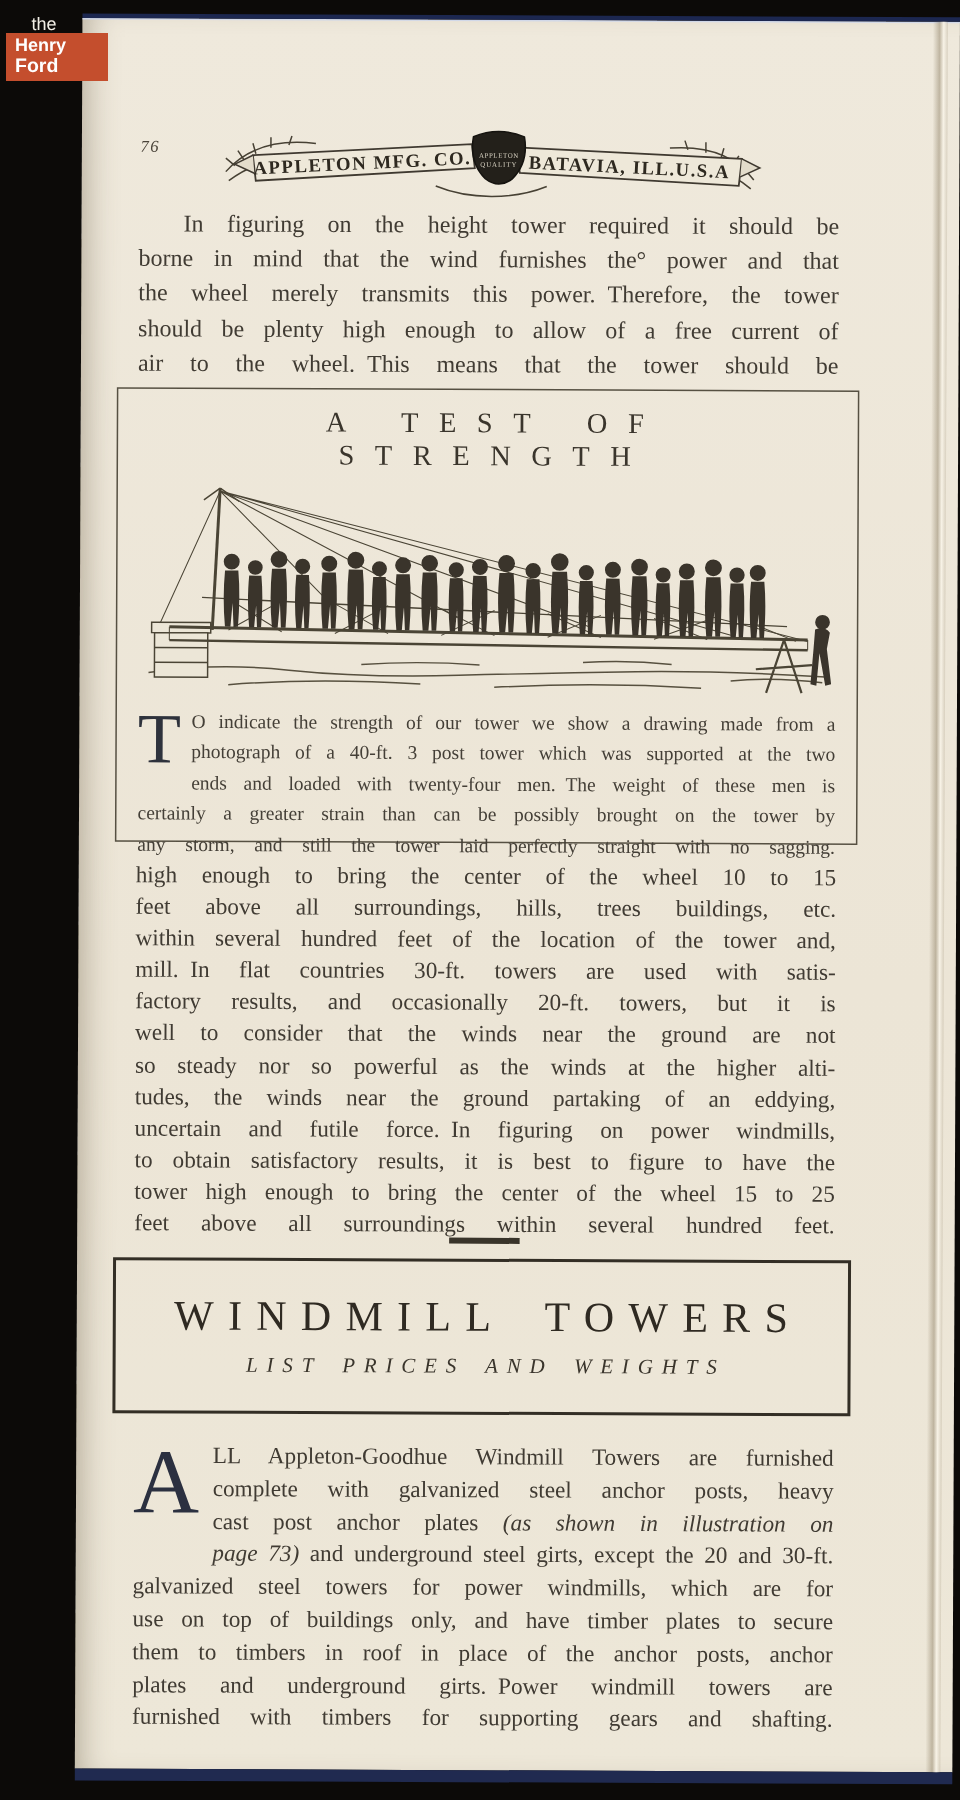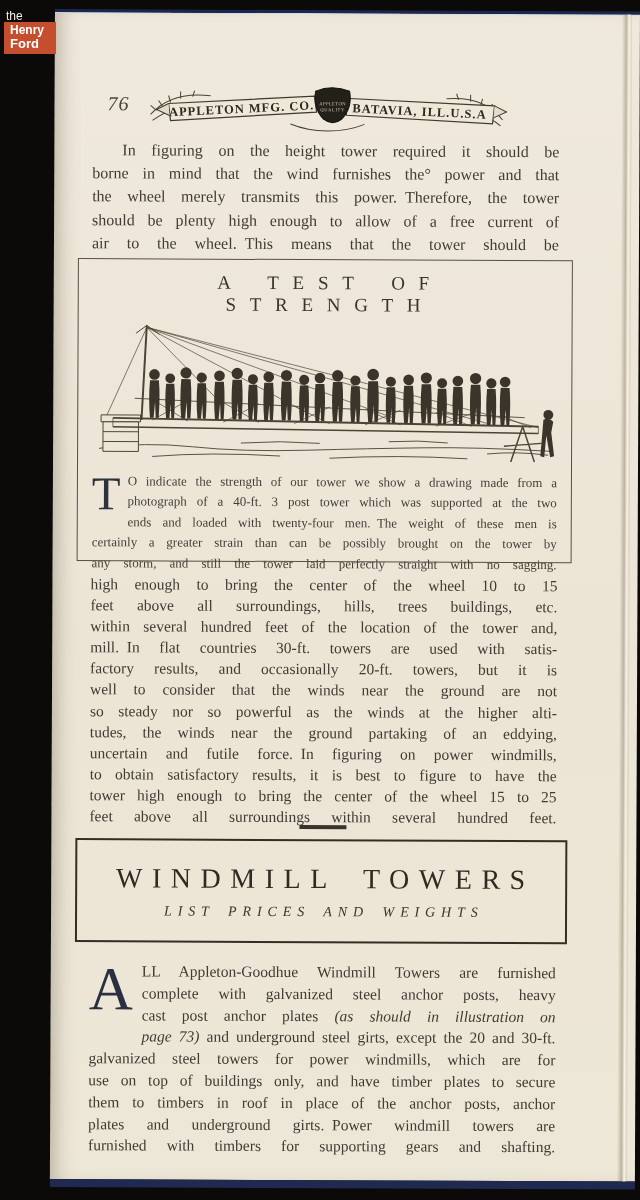--- a/index.html
+++ b/index.html
@@ -1,36 +1,36 @@
 <!DOCTYPE html>
 <html><head>
 <meta charset="utf-8">
 <style>
   html,body{margin:0;padding:0;background:#0c0a08;}
   .canvas{position:relative;width:640px;height:1200px;background:#0c0a08;overflow:hidden;
           font-family:"Liberation Serif",serif;}
 
   
   .hf-logo{position:absolute;left:4px;top:10px;z-index:5;}
-  .hf-the{color:#f3efe6;font-family:"Liberation Sans",sans-serif;font-size:12px;line-height:12px;margin:0 0 0 2px;}
-  .hf-box{background:#c44e2d;color:#fff;width:46px;height:30px;padding:2px 0 0 6px;
+  .hf-the{color:#f3efe6;font-family:"Liberation Sans",sans-serif;font-size:12px;line-height:12px;margin:0 0 0 17px;}
+  .hf-box{background:#c44e2d;color:#fff;width:46px;height:30px;padding:2px 16px 0 6px;
           font-family:"Liberation Sans",sans-serif;font-weight:bold;line-height:13px;}
   .hf-box .l1{font-size:12px;}
   .hf-box .l2{font-size:13px;}
 
   
   .page{position:absolute;left:55px;top:9px;width:585px;height:1178px;box-sizing:border-box;
         background:linear-gradient(180deg,#efe9dc 0%,#ece5d6 55%,#ede7d8 100%);
         border-top:3px solid #1c2750;border-bottom:8px solid #202a50;
         box-shadow:inset 0 1px 0 rgba(205,214,235,.85), inset 16px 0 22px -14px rgba(95,82,58,.45);
         transform:rotate(0.25deg);transform-origin:left top;color:#403b33;}
   .seam{position:absolute;right:8px;top:0;bottom:0;width:10px;
         background:linear-gradient(90deg,rgba(120,104,74,0) 0%,rgba(120,104,74,.40) 45%,rgba(248,243,231,.95) 72%,rgba(120,104,74,.18) 100%);}
 
-  .page-num{position:absolute;left:53px;top:80px;font-size:20px;letter-spacing:1px;color:#4a4339;font-style:italic;}
+  .page-num{position:absolute;left:39px;top:80px;font-size:11px;letter-spacing:1px;color:#4a4339;font-style:italic;}
 
   .banner{position:absolute;left:86px;top:70px;}
 
   
   .para{position:absolute;left:38px;width:467px;color:#403b33;}
   .line{text-align:justify;text-align-last:justify;}
   .it{font-style:italic;}
   .para1{top:126px;font-size:16px;line-height:23.2px;}
   .para1 .line:first-child{text-indent:30px;}
   .para2{top:561px;font-size:15.5px;line-height:21.1px;}
@@ -214,21 +214,21 @@
     <div class="towers-box">
       <div class="towers-title">WINDMILL TOWERS</div>
       <div class="towers-sub">LIST PRICES AND WEIGHTS</div>
     </div>
 
     <div class="para para3">
       <span class="dropcap-a">A</span>
       <div>
           <div class="line">LL Appleton-Goodhue Windmill Towers are furnished</div>
           <div class="line">complete with galvanized steel anchor posts, heavy</div>
-          <div class="line"><span>cast post anchor plates </span><span class="it">(as should in illustration on</span></div>
+          <div class="line"><span>cast post anchor plates </span><span class="it">(as shown in illustration on</span></div>
           <div class="line"><span class="it">page 73)</span><span> and underground steel girts, except the 20 and 30-ft.</span></div>
           <div class="line">galvanized steel towers for power windmills, which are for</div>
           <div class="line">use on top of buildings only, and have timber plates to secure</div>
           <div class="line">them to timbers in roof in place of the anchor posts, anchor</div>
           <div class="line">plates and underground girts. Power windmill towers are</div>
           <div class="line">furnished with timbers for supporting gears and shafting.</div>
         </div>
     </div>
 
   </div>

